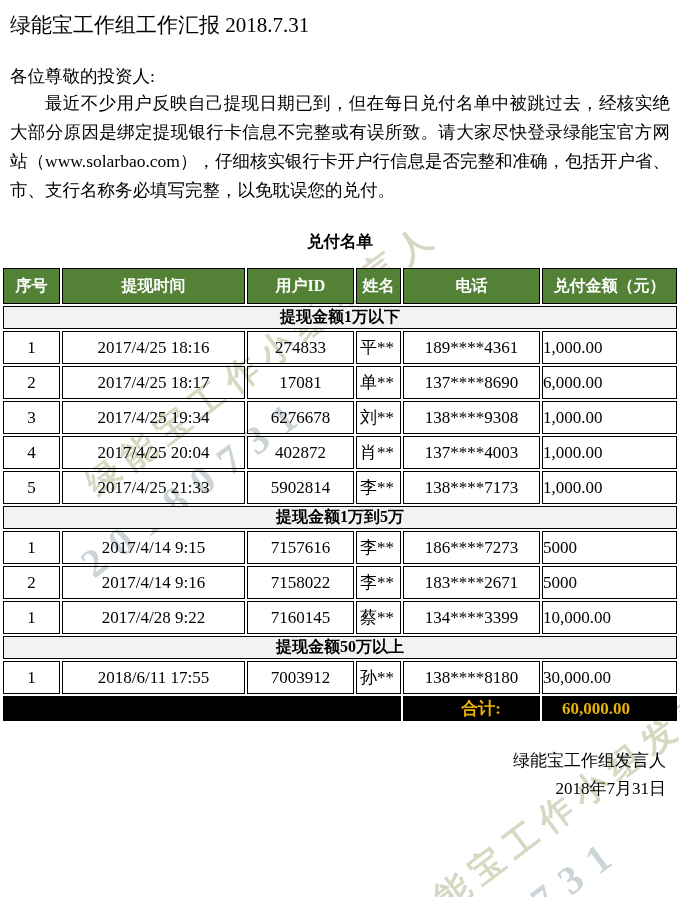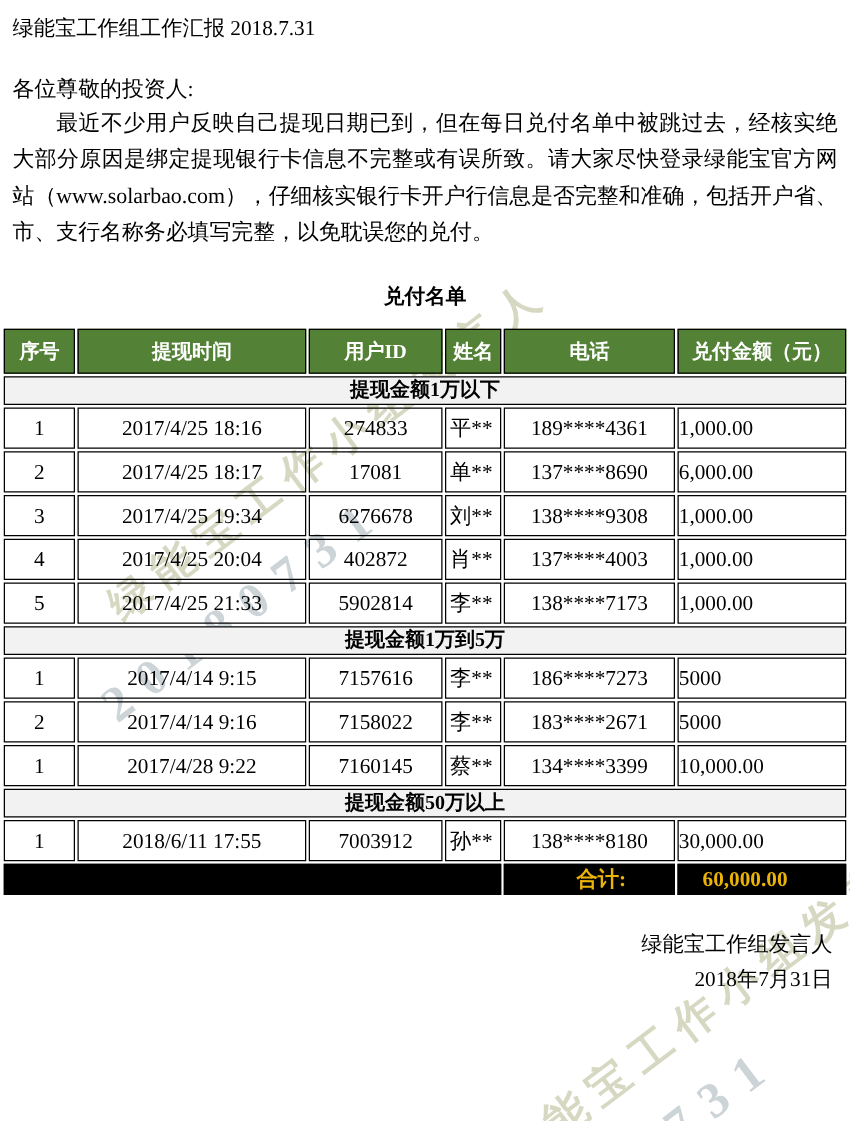--- a/index.html
+++ b/index.html
@@ -43,21 +43,21 @@
     color:var(--wm-num);
     margin:14px 0 0 -52px;
   }
   .wm1{left:66px;top:330px;}
   .wm2{left:380px;top:770px;}
 
   .content{position:relative;z-index:1;}
 
   .doc-title{
     padding:11px 10px 0 10px;
-    font-size:17px;
+    font-size:21px;
   }
   .salutation{
     margin:25px 10px 0 10px;
     font-size:17.5px;
   }
   .para{
     margin:1px 10px 0 10px;
     font-size:17.5px;
     line-height:29px;
     text-indent:2em;

